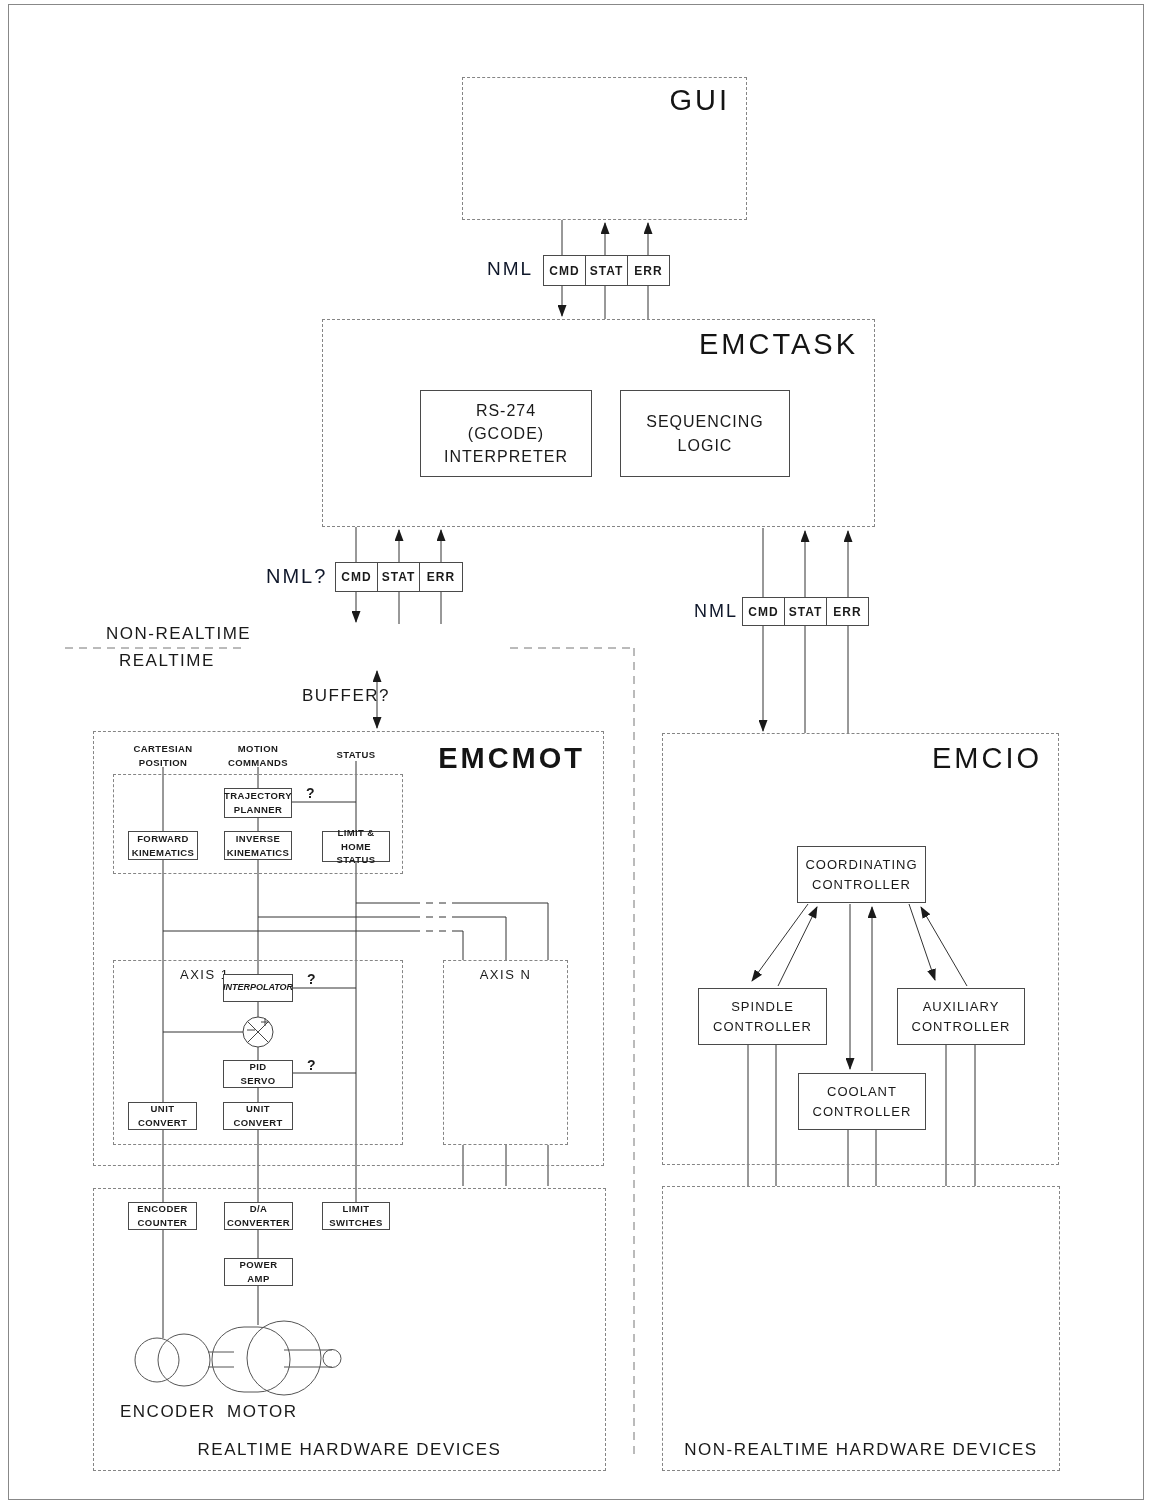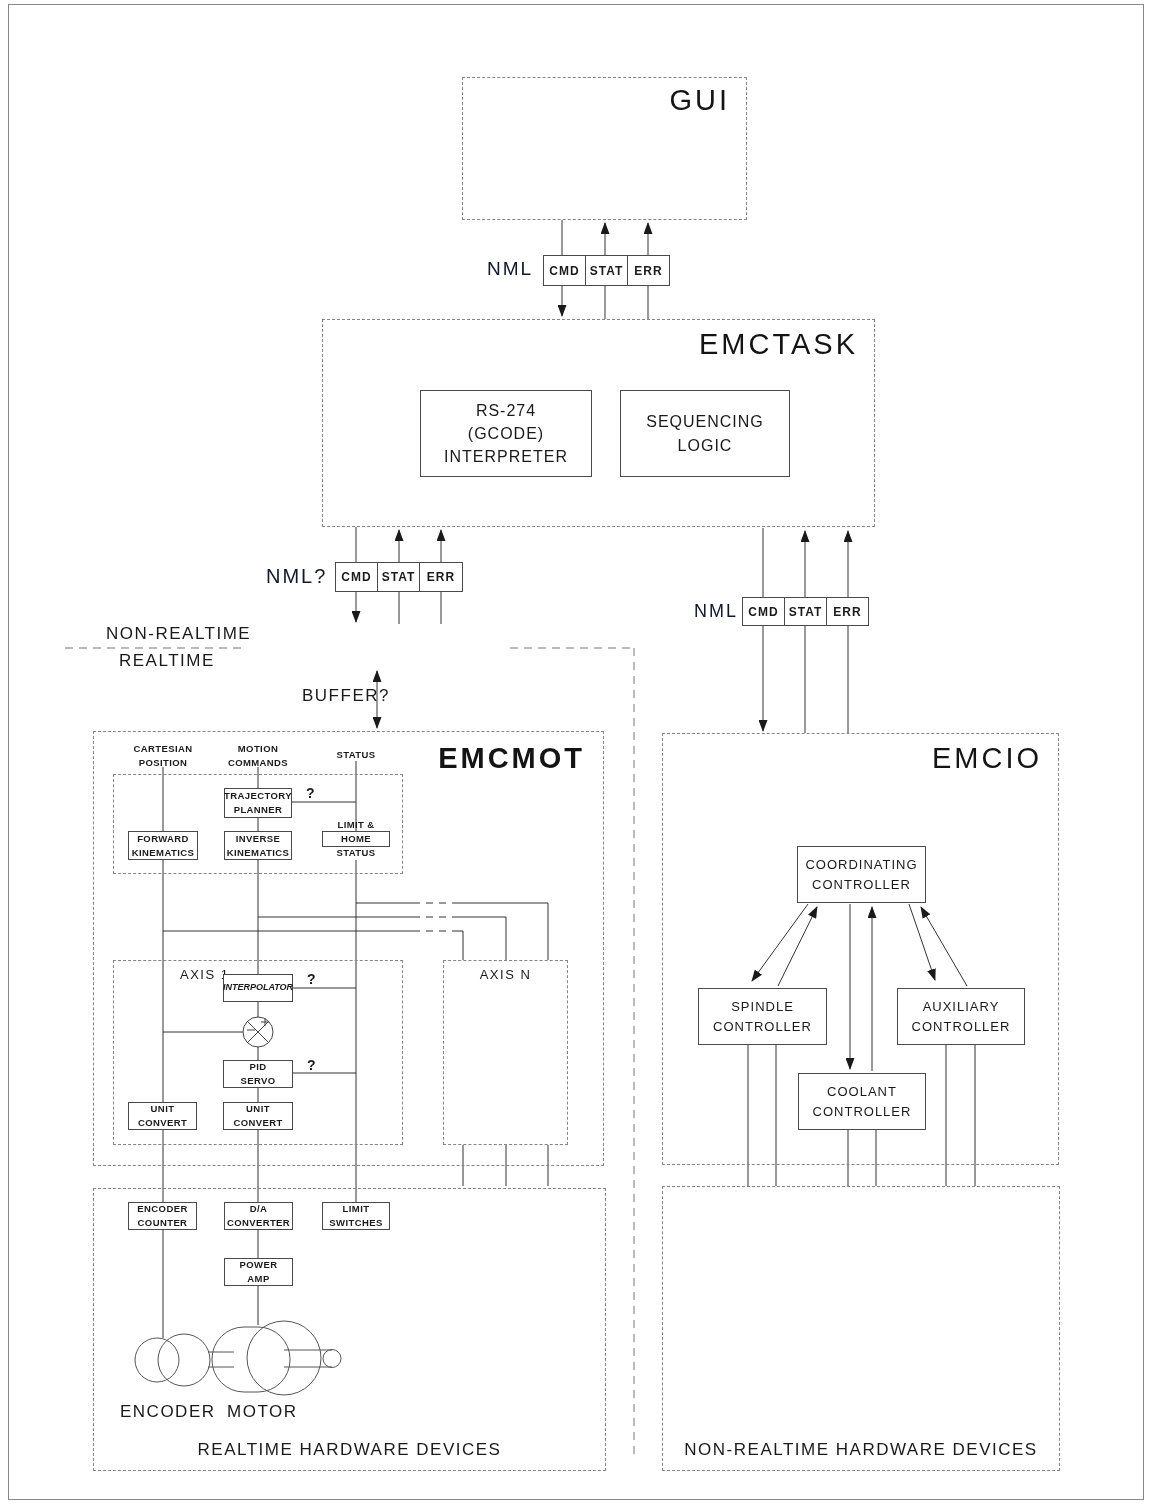--- a/index.html
+++ b/index.html
@@ -202,21 +202,21 @@
   <span class="lbl small colhead" style="left:316px;top:748px;">STATUS</span>
 
   <div class="gbox" style="left:113px;top:774px;width:290px;height:100px;"></div>
   <div class="box small" style="left:224px;top:788px;width:68px;height:30px;">TRAJECTORY
 PLANNER</div>
   <span class="lbl qm" style="left:306px;top:785px;">?</span>
   <div class="box small" style="left:128px;top:831px;width:70px;height:29px;">FORWARD
 KINEMATICS</div>
   <div class="box small" style="left:224px;top:831px;width:68px;height:29px;">INVERSE
 KINEMATICS</div>
-  <div class="box small" style="left:322px;top:831px;width:68px;height:16px;">LIMIT &amp; HOME
+  <div class="box small" style="left:322px;top:831px;width:68px;height:31px;">LIMIT &amp; HOME
 STATUS</div>
 
   <div class="gbox" style="left:113px;top:960px;width:290px;height:185px;">
     <span class="lbl axis" style="left:66px;top:6px;">AXIS 1</span>
   </div>
   <div class="gbox" style="left:443px;top:960px;width:125px;height:185px;">
     <span class="lbl axis" style="left:0;right:0;top:6px;text-align:center;">AXIS N</span>
   </div>
   <div class="box small tight" style="left:223px;top:974px;width:70px;height:28px;">INTERPOLATOR</div>
   <span class="lbl qm" style="left:307px;top:971px;">?</span>

